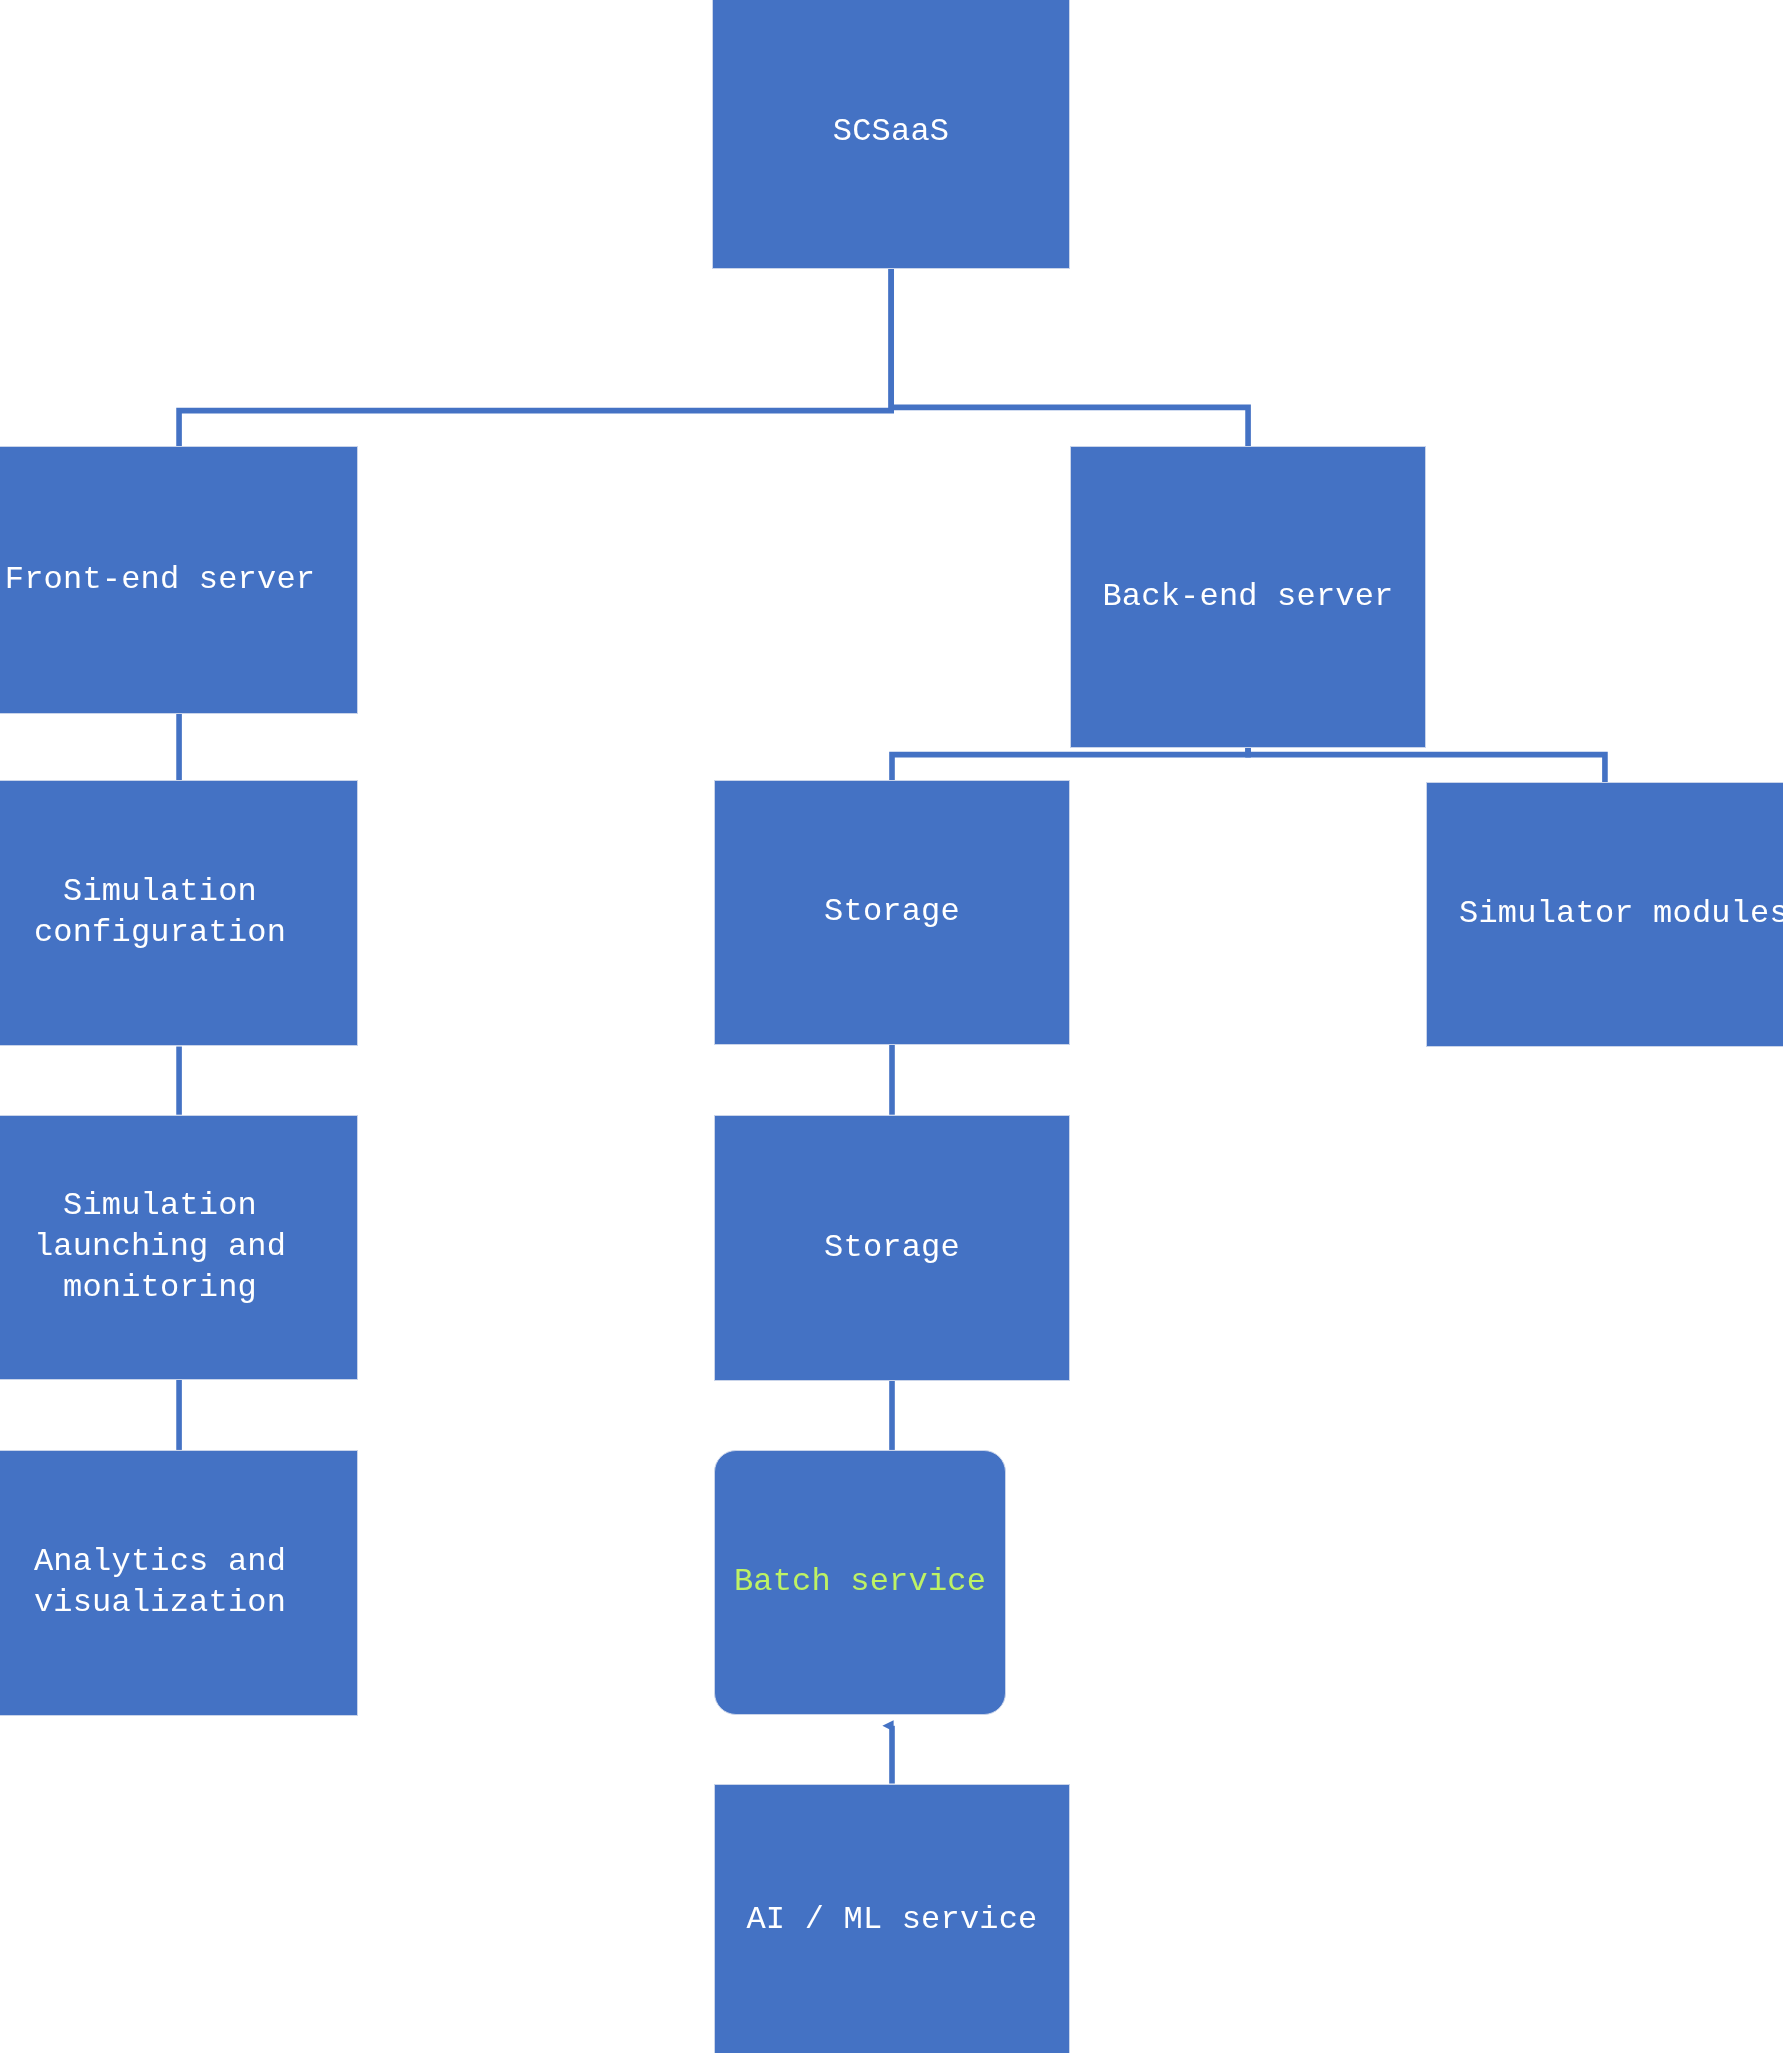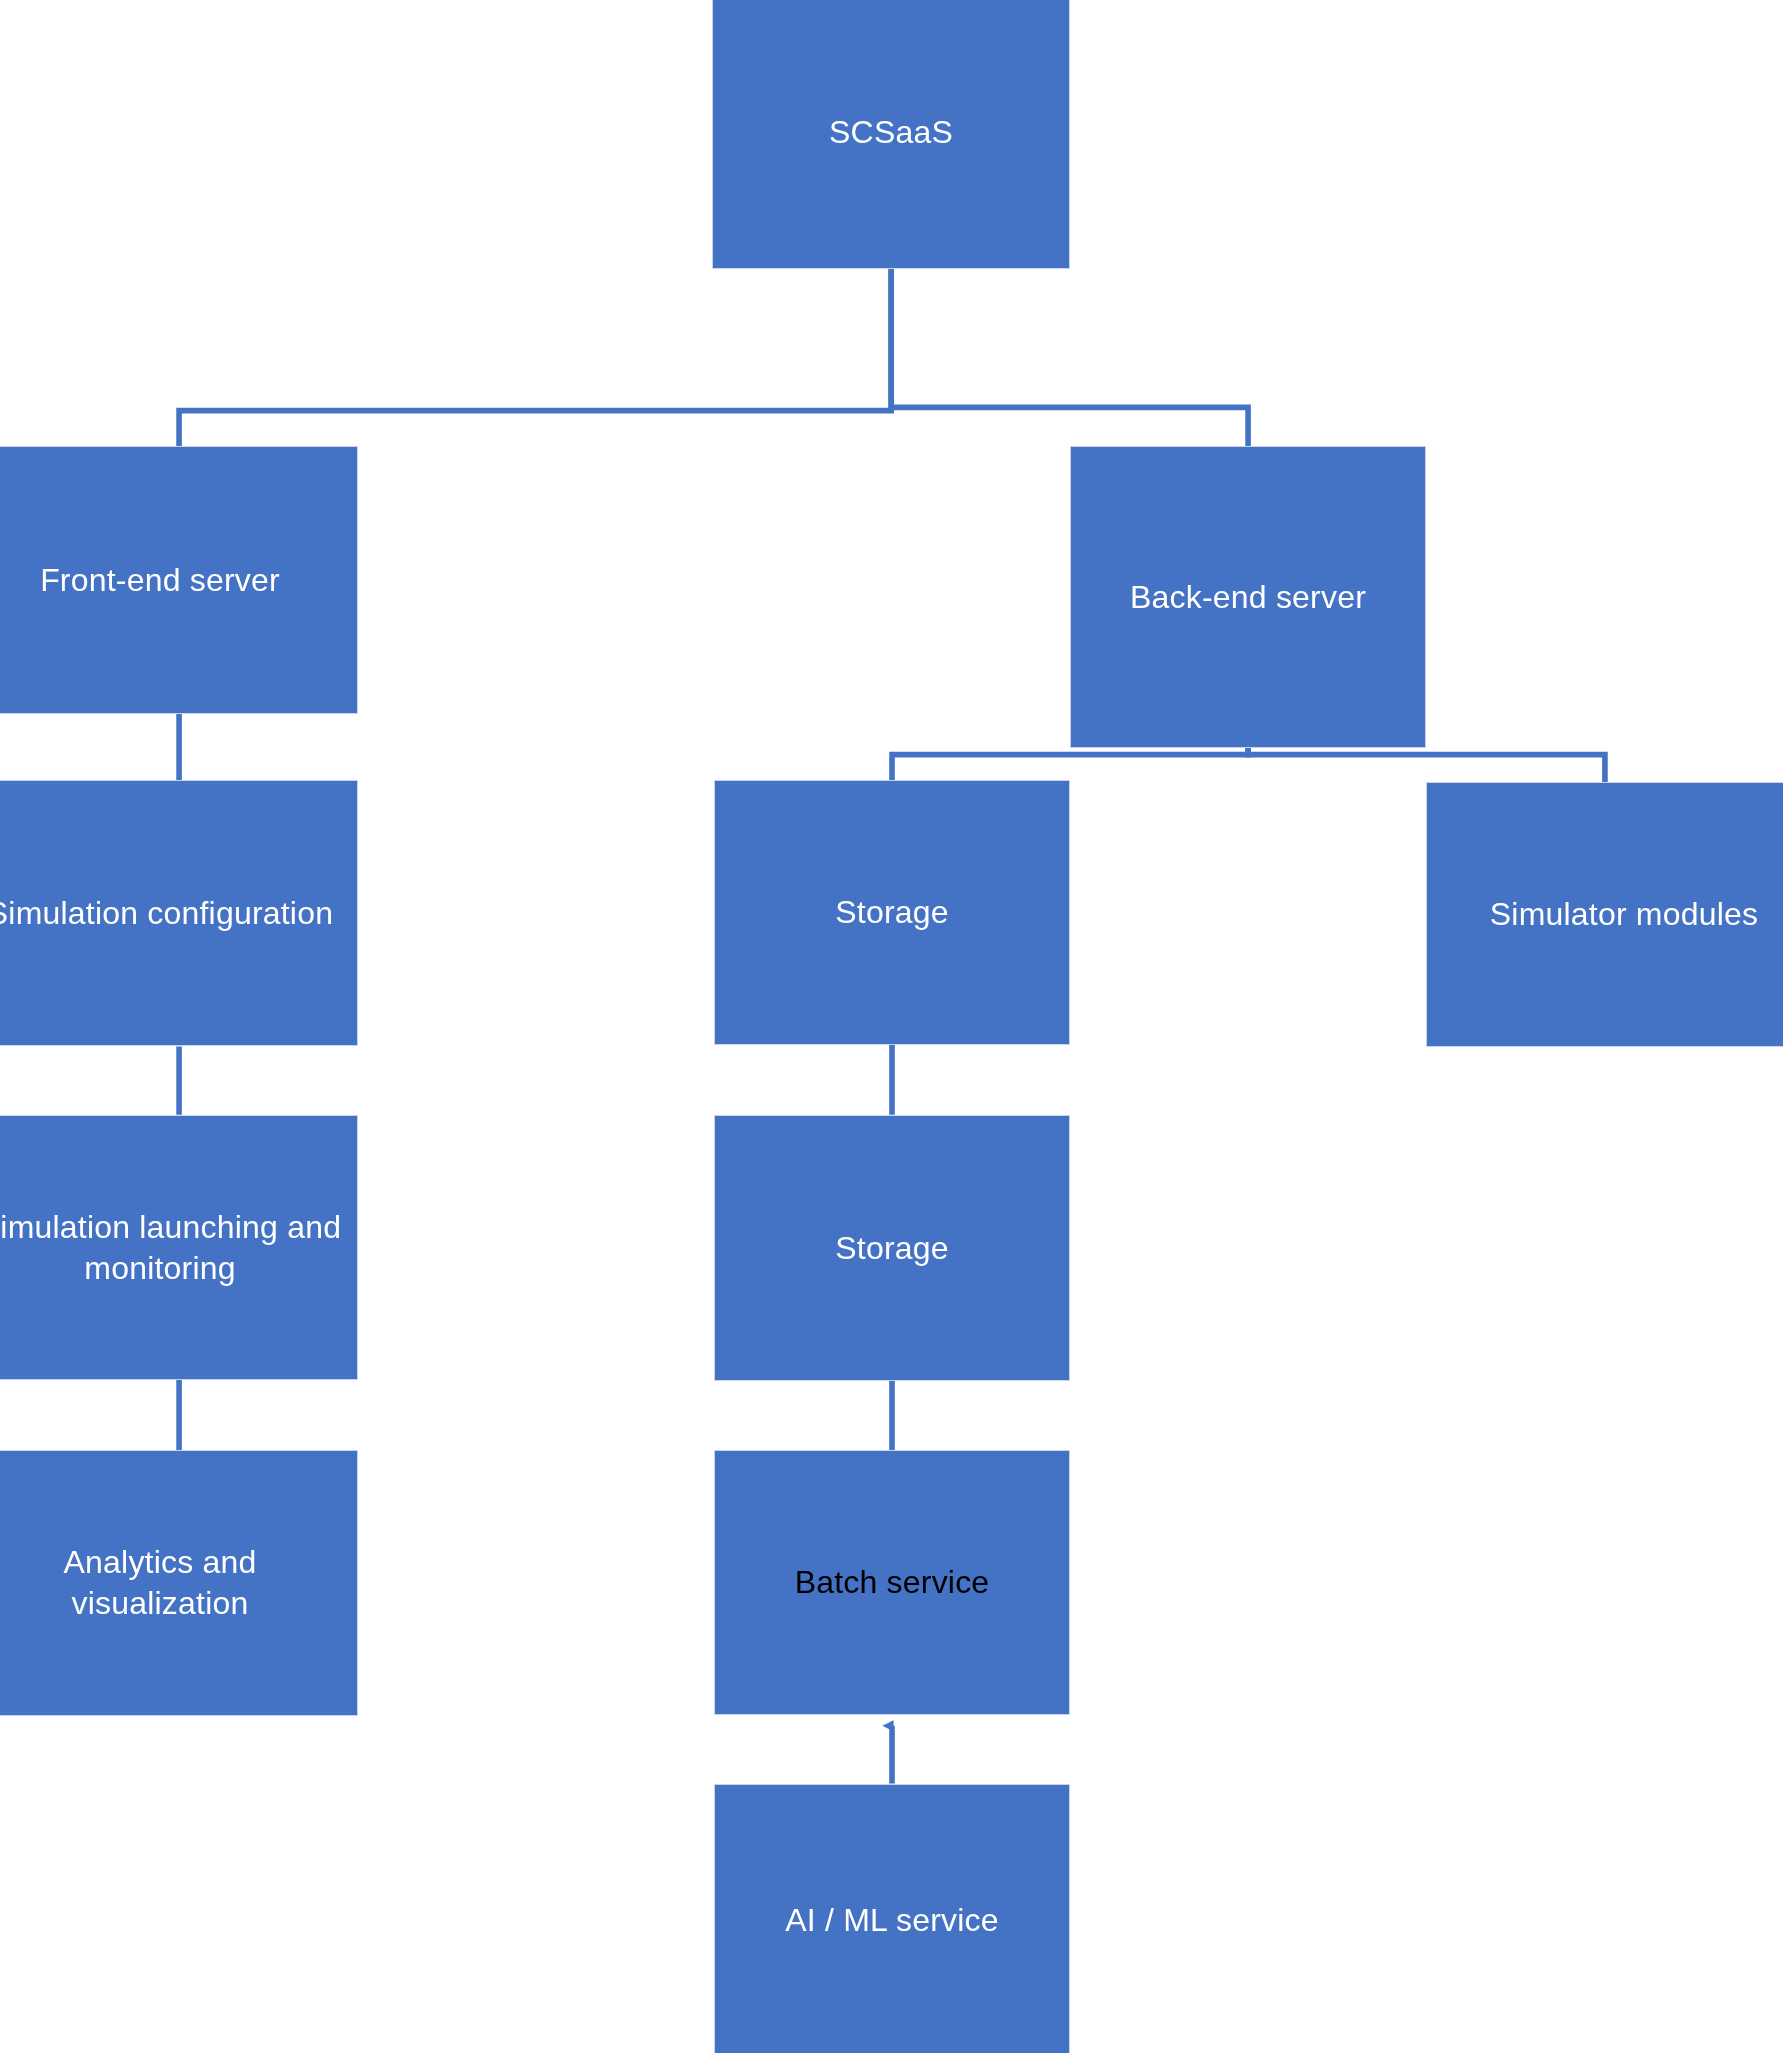--- a/index.html
+++ b/index.html
@@ -39,20 +39,21 @@
     line-height: 1.28;
     font-weight: 400;
     letter-spacing: 0.2px;
     padding: 4.8px 11.2px;
     border: 0.8px solid #c9d4ea;
   }
   .node .label {
     display: block;
     width: 100%;
     white-space: pre-line;
+    font-family: Liberation Mono, monospace;
   }
 </style>
 </head>
 <body>
 
 <div id="canvas" style="background: rgb(255, 255, 255);">
 
   <svg class="edge-layer" width="1784" height="2053" viewBox="0 0 2224 2560" xmlns="http://www.w3.org/2000/svg">
     <defs>
       <marker id="arrowUp" markerWidth="14" markerHeight="14" refX="7" refY="12" orient="auto" markerUnits="userSpaceOnUse">
@@ -98,21 +99,21 @@
     <span class="label">Simulation launching and
 monitoring</span>
   </div>
   <div class="node" style="left: 714px; top: 1115px; width: 356px; height: 266px; background: rgb(68, 114, 196); color: rgb(255, 255, 255); border-color: rgb(201, 212, 234);">
     <span class="label">Storage</span>
   </div>
   <div class="node" style="left: -38px; top: 1450px; width: 396px; height: 266px; background: rgb(68, 114, 196); color: rgb(255, 255, 255); border-color: rgb(201, 212, 234);">
     <span class="label">Analytics and
 visualization</span>
   </div>
-  <div class="node" style="left: 714px; top: 1450px; width: 356px; height: 265px; background: rgb(68, 114, 196); color: #000000; border-color: rgb(201, 212, 234);">
+  <div class="node" style="left: 714px; top: 1450px; width: 292px; height: 265px; background: rgb(68, 114, 196); color: #bef264; border-color: rgb(201, 212, 234); border-radius: 22px;">
     <span class="label">Batch service</span>
   </div>
   <div class="node" style="left: 714px; top: 1784px; width: 356px; height: 273px; background: rgb(68, 114, 196); color: rgb(255, 255, 255); border-color: rgb(201, 212, 234);">
     <span class="label">AI / ML service</span>
   </div>
 
 </div>
 
 
 </body></html>

